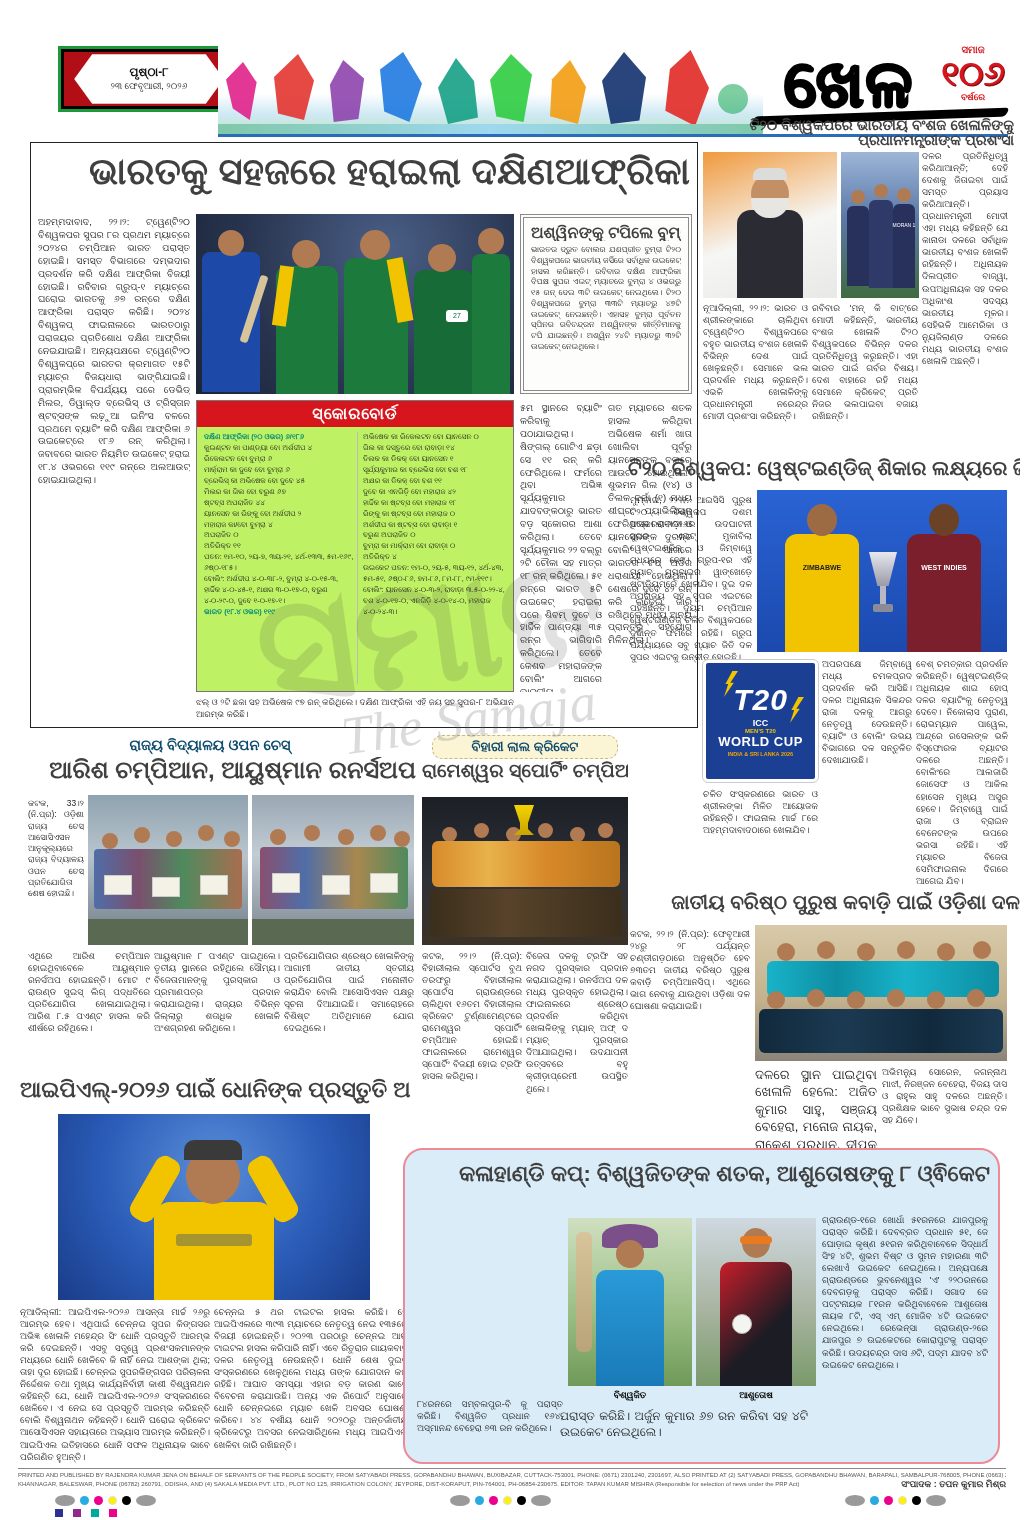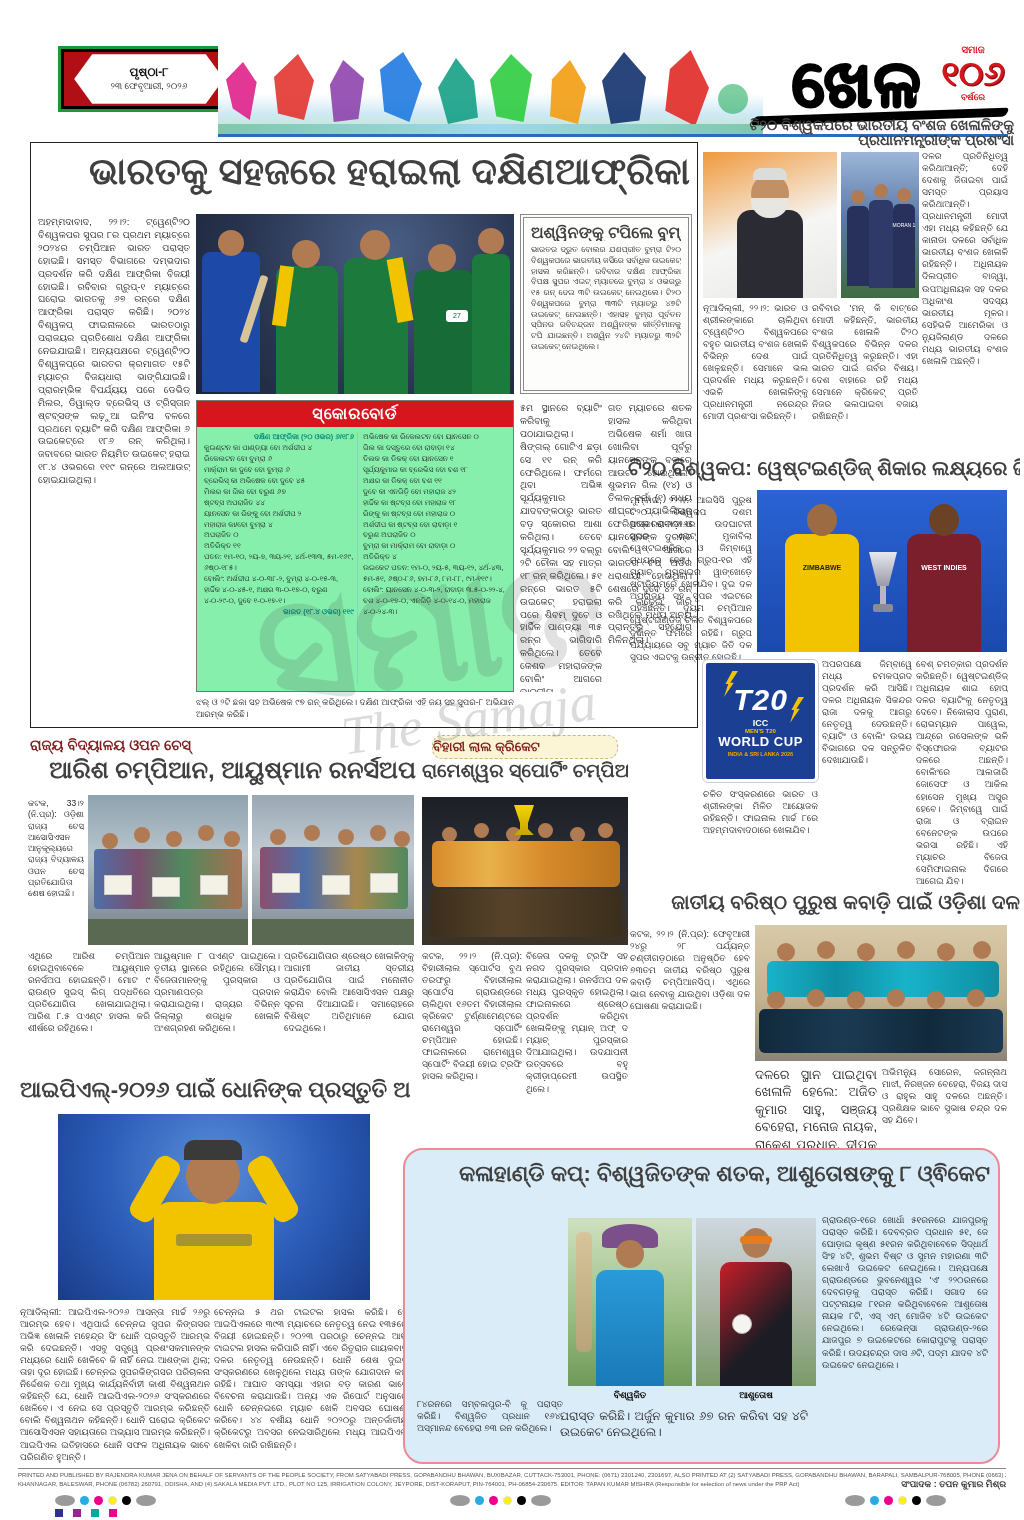--- a/index.html
+++ b/index.html
@@ -3,26 +3,26 @@
 <meta charset="utf-8">
 <style>
   html,body{margin:0;padding:0;background:#e8e8e8;}
   *{box-sizing:border-box;}
   .page{position:relative;width:1024px;height:1520px;background:#ffffff;margin:0 auto;overflow:hidden;
         font-family:"Liberation Sans","DejaVu Sans",sans-serif;color:#111;}
   .abs{position:absolute;}
   .body-text{font-size:9.5px;line-height:1.36;text-align:justify;color:#1c1c1c;overflow:hidden;}
   .body-sm{font-size:8.6px;line-height:1.34;text-align:justify;color:#1c1c1c;overflow:hidden;}
   .headline{font-weight:bold;color:#404040;line-height:1.08;text-align:right;overflow:hidden;}
-  .kicker{font-weight:bold;color:#7f1d1d;text-align:left;overflow:hidden;}
+  .kicker{font-weight:bold;color:#0c4a6e;text-align:center;overflow:hidden;}
   .prelines{white-space:pre-line;}
   .photo{position:absolute;overflow:hidden;}
   .figure-head{position:absolute;border-radius:50%;background:#b07b52;}
   .caption{font-weight:bold;text-align:center;font-size:9px;color:#000;}
-  .teal{color:#00897b;font-weight:bold;text-align:right;}
+  .teal{color:#00897b;font-weight:bold;}
   .sb-col{font-size:7.3px;line-height:1.5;color:#222;}
   .regmark{display:flex;align-items:center;gap:5px;}
   .regmark .dot{width:9px;height:9px;border-radius:50%;}
   .regmark .ell{width:20px;height:11px;border-radius:50%;background:#9a9a9a;}
   .wm{pointer-events:none;}
 </style>
 </head>
 <body>
 
 <div class="page">
@@ -47,22 +47,22 @@
     <div class="abs" style="left:220px;top:14px;width:40px;height:66px;background:#16a085;clip-path:polygon(45% 0,90% 35%,100% 90%,25% 100%,0 45%);opacity:.9;"></div>
     <div class="abs" style="left:272px;top:10px;width:42px;height:68px;background:#2ecc40;clip-path:polygon(50% 0,100% 30%,80% 100%,15% 92%,0 38%);opacity:.9;"></div>
     <div class="abs" style="left:330px;top:16px;width:40px;height:64px;background:#f39c12;clip-path:polygon(55% 0,95% 42%,75% 100%,5% 88%,10% 30%);opacity:.9;"></div>
     <div class="abs" style="left:384px;top:8px;width:44px;height:72px;background:#12316e;clip-path:polygon(50% 0,100% 35%,85% 95%,20% 100%,0 40%);opacity:.9;"></div>
     <div class="abs" style="left:445px;top:6px;width:46px;height:76px;background:#e3342f;clip-path:polygon(60% 0,100% 50%,70% 100%,5% 80%,15% 25%);opacity:.95;"></div>
     <div class="abs" style="left:500px;top:40px;width:30px;height:30px;background:#27ae60;border-radius:50%;opacity:.6;"></div>
     <div class="abs" style="left:0;bottom:0;width:100%;height:10px;background:linear-gradient(90deg,#7fc8a9,#9fd8ef,#7fc8a9);"></div>
   </div>
 
   <div class="abs" style="left:755px;top:112px;width:250px;height:9px;background:#000;transform:skewX(-30deg) rotate(-2deg);border-radius:4px;"></div>
-  <div class="abs" style="left:792px;top:42px;width:170px;height:84px;font-size:64px;font-weight:bold;color:#7f1d1d;
-              -webkit-text-stroke:3px #000;text-align:left;line-height:84px;letter-spacing:2px;">ଖେଳ</div>
+  <div class="abs" style="left:764px;top:42px;width:170px;height:84px;font-size:64px;font-weight:bold;color:#7f1d1d;
+              -webkit-text-stroke:3px #000;text-align:center;line-height:84px;letter-spacing:2px;">ଖେଳ</div>
 
   <div class="abs" style="left:936px;top:44px;width:74px;height:88px;text-align:center;">
     <div style="font-size:10px;color:#d6151c;font-weight:bold;">ସମାଜ</div>
     <div style="font-size:34px;font-weight:bold;color:#d6151c;line-height:1.05;text-shadow:1px 1px 0 #7a0a0e;">୧୦୬</div>
     <div style="font-size:9px;color:#d6151c;font-weight:bold;">ବର୍ଷରେ</div>
   </div>
 
   <div class="abs" style="left:218px;top:134px;width:790px;height:3px;background:#2b6cb8;"></div>
 
   <div class="abs" style="left:30px;top:142px;width:668px;height:586px;border:1.5px solid #222;"></div>
@@ -86,21 +86,21 @@
     <div class="abs" style="left:276px;top:40px;width:38px;height:140px;background:#1c7a3d;border-radius:8px 8px 0 0;"></div>
     <div class="figure-head" style="left:282px;top:14px;width:26px;height:26px;"></div>
     <div class="abs" style="left:250px;top:96px;width:22px;height:12px;background:#fff;border-radius:3px;font-size:7px;color:#064;text-align:center;line-height:12px;">27</div>
   </div>
 
   <div class="abs" style="left:520px;top:214px;width:172px;height:180px;border:4px double #8a8a8a;background:#fdfdfb;padding:6px 7px;">
     <div class="headline" style="font-size:16px;margin-bottom:4px;white-space:nowrap;">ଅଶ୍ୱିନଙ୍କୁ ଟପିଲେ ବୁମ୍ରା</div>
     <div class="body-sm" style="height:134px;font-size:8px;">ଭାରତର ଦ୍ରୁତ ବୋଲର ଯଶପ୍ରୀତ ବୁମ୍ରା ଟି୨୦ ବିଶ୍ୱକପରେ ଭାରତୀୟ ଜର୍ସିରେ ସର୍ବାଧିକ ଉଇକେଟ୍ ହାସଲ କରିଛନ୍ତି। ରବିବାର ଦକ୍ଷିଣ ଆଫ୍ରିକା ବିପକ୍ଷ ସୁପର ଏଇଟ୍ ମ୍ୟାଚରେ ବୁମ୍ରା ୪ ଓଭରରୁ ୧୫ ରନ୍ ଦେଇ ୩ଟି ଉଇକେଟ୍ ନେଇଥିଲେ। ଟି୨୦ ବିଶ୍ୱକପରେ ବୁମ୍ରା ୩୩ଟି ମ୍ୟାଚରୁ ୪୭ଟି ଉଇକେଟ୍ ନେଇଛନ୍ତି। ଏହାସହ ବୁମ୍ରା ପୂର୍ବତନ ସ୍ପିନର ରବିଚନ୍ଦ୍ରନ ଅଶ୍ୱିନଙ୍କ କୀର୍ତ୍ତିମାନକୁ ଟପି ଯାଇଛନ୍ତି। ଅଶ୍ୱିନ ୨୪ଟି ମ୍ୟାଚରୁ ୩୨ଟି ଉଇକେଟ୍ ନେଇଥିଲେ।</div>
   </div>
 
-  <div class="abs" style="left:196px;top:400px;width:318px;height:292px;border:1px solid #777;background:#86efac;">
+  <div class="abs" style="left:196px;top:400px;width:318px;height:292px;border:1px solid #777;background:#bef264;">
     <div style="height:26px;background:#d6151c;color:#fff;font-weight:bold;font-size:16px;text-align:center;line-height:26px;letter-spacing:1px;">ସ୍କୋରବୋର୍ଡ</div>
     <div class="abs sb-col" style="left:7px;top:31px;width:150px;height:254px;overflow:hidden;">
       <div class="teal">ଦକ୍ଷିଣ ଆଫ୍ରିକା (୨୦ ଓଭର) ୬/୧୮୬</div>
       <div class="prelines">କୁଇଣ୍ଟନ କା ପାଣ୍ଡ୍ୟା ବୋ ଅର୍ଶଦୀପ ୪
 ରିକେଲଟନ ବୋ ବୁମ୍ରା ୬
 ମାର୍କ୍ରାମ କା ଦୁବେ ବୋ ବୁମ୍ରା ୬
 ବ୍ରେଭିସ୍ କା ଅଭିଷେକ ବୋ ଦୁବେ ୪୫
 ମିଲର କା ଗିଲ ବୋ ବରୁଣ ୬୭
 ଷ୍ଟବ୍ସ ଅପରାଜିତ ୪୪
 ୟାନସେନ କା ରିଙ୍କୁ ବୋ ଅର୍ଶଦୀପ ୨

